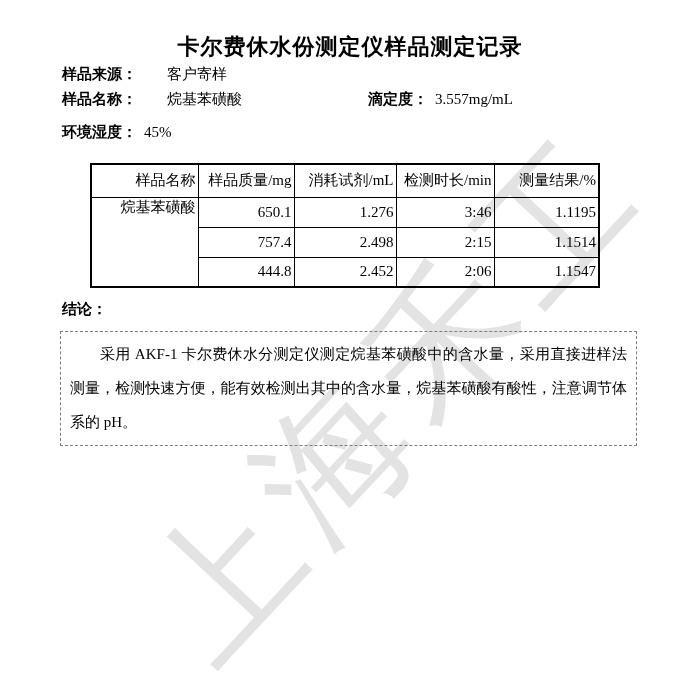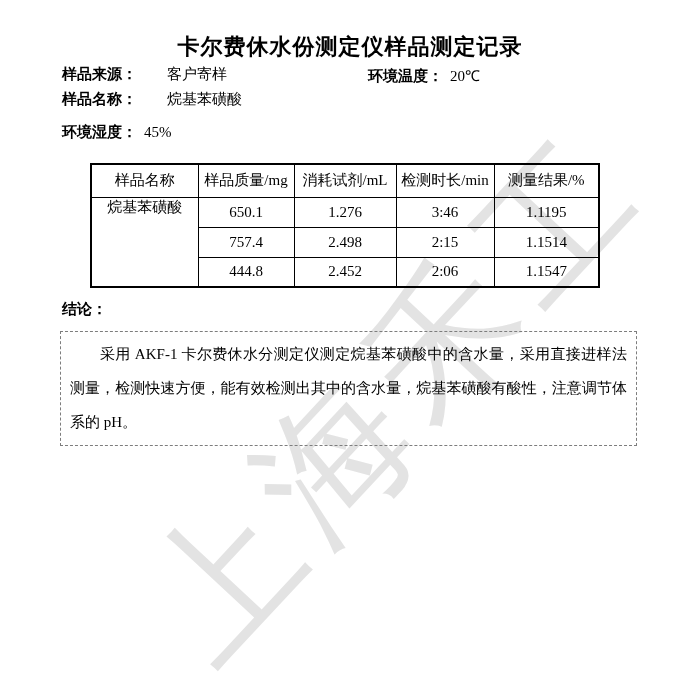--- a/index.html
+++ b/index.html
@@ -57,21 +57,21 @@
     position: absolute;
     top: 163px;
     left: 90px;
     width: 508px;
     border-collapse: collapse;
     table-layout: fixed;
     font-size: 15px;
   }
   table.measure th, table.measure td {
     border: 1px solid #000;
-    text-align: center;
+    text-align: right;
     font-weight: normal;
     padding: 0 2px;
   }
   table.measure { border: 2px solid #000; }
   table.measure thead th { height: 33px; }
   table.measure tbody td { height: 30px; }
   td.sample-cell { vertical-align: top; padding-top: 6px; }
   .conclusion-label {
     position: absolute;
     top: 300px;
@@ -97,27 +97,27 @@
 <body>
 
 <div class="watermark">上海禾工</div>
 
 <div class="content">
 
   <div class="doc-title">卡尔费休水份测定仪样品测定记录</div>
 
   <div class="info-row row-1">
     <span class="lbl">样品来源：</span><span class="val gap-wide">客户寄样</span>
-    <span class="right-pair">
-      <span class="lbl">环境温度：</span><span class="val gap-small">20℃</span>
-    </span>
   </div>
 
   <div class="info-row row-2">
     <span class="lbl">样品名称：</span><span class="val gap-wide">烷基苯磺酸</span>
+    <span class="right-pair">
+      <span class="lbl">滴定度：</span><span class="val gap-small">3.557mg/mL</span>
+    </span>
   </div>
 
   <div class="info-row row-3">
     <span class="lbl">环境湿度：</span><span class="val gap-small">45%</span>
   </div>
 
   <table class="measure">
     <colgroup>
       <col style="width:107px">
         <col style="width:96px">

